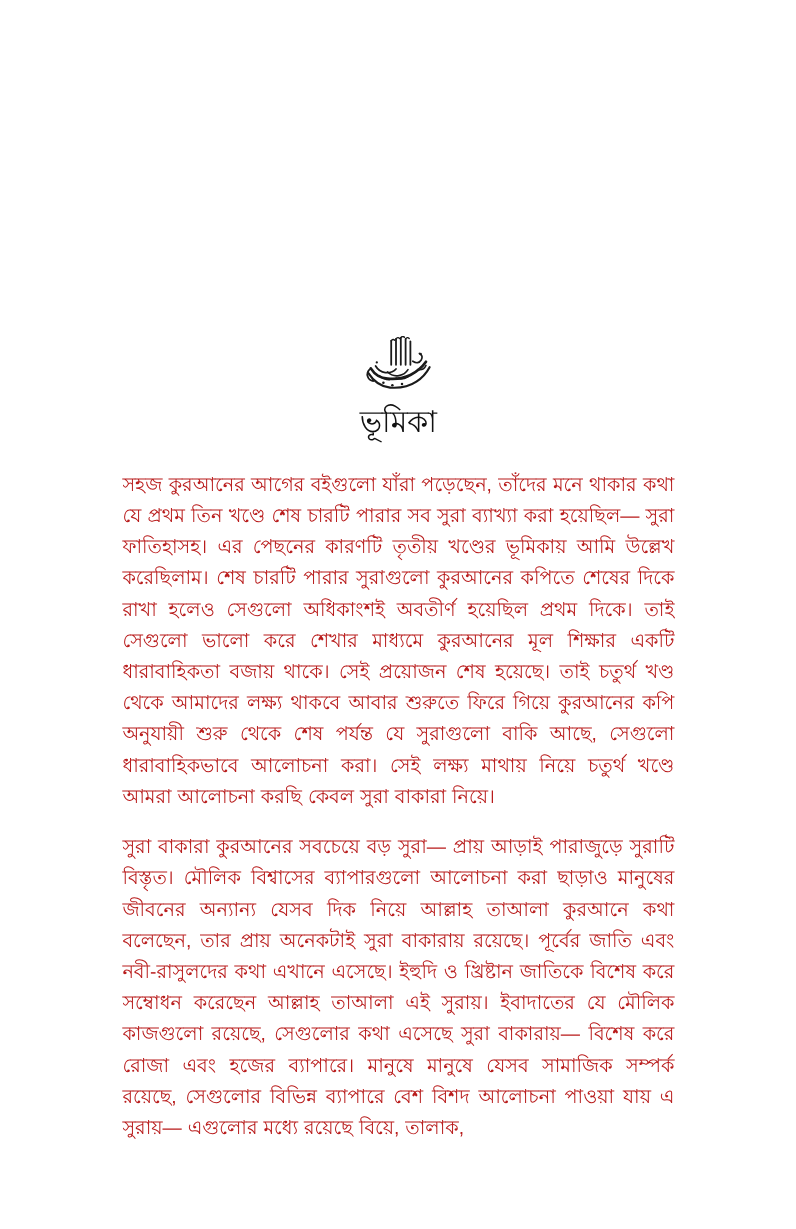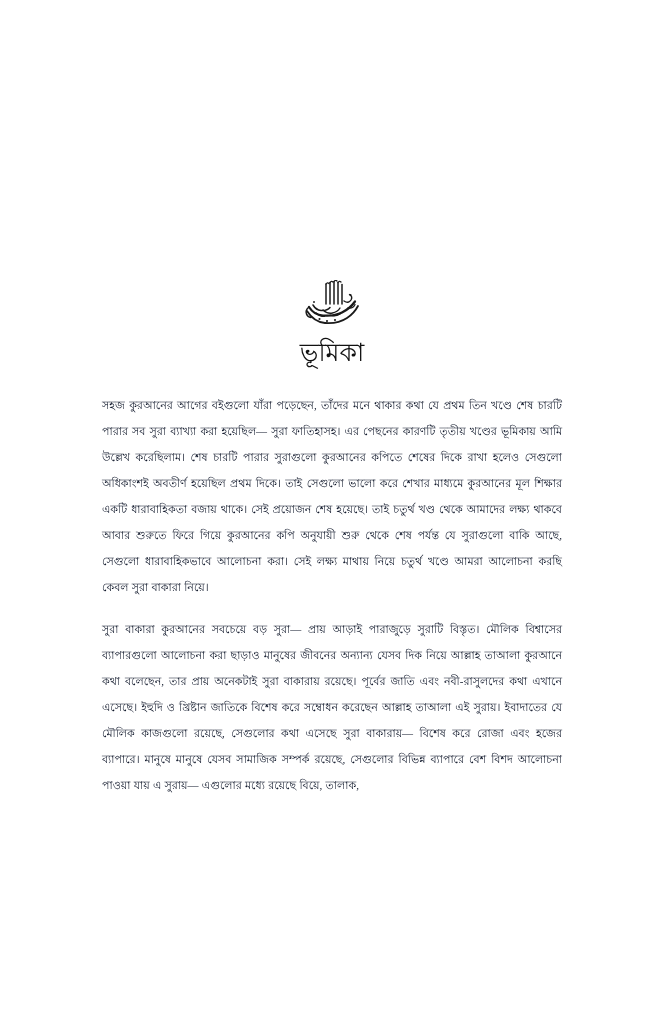--- a/index.html
+++ b/index.html
@@ -59,24 +59,24 @@
 
   
   .body-copy {
     margin-top: 24px;
   }
 
   .body-copy p {
     margin: 0 0 16px 0;
     text-align: justify;
     text-justify: inter-word;
-    font-family: Liberation Serif, serif;
-    font-size: 11px;
+    font-family: Liberation Sans, sans-serif;
+    font-size: 16px;
     line-height: 26px;
-    color: #0f172a;
+    color: #b91c1c;
     word-spacing: 0.5px;
     hyphens: none;
   }
 
   .body-copy p:last-child {
     margin-bottom: 0;
   }
 </style>
 </head>
 <body>

